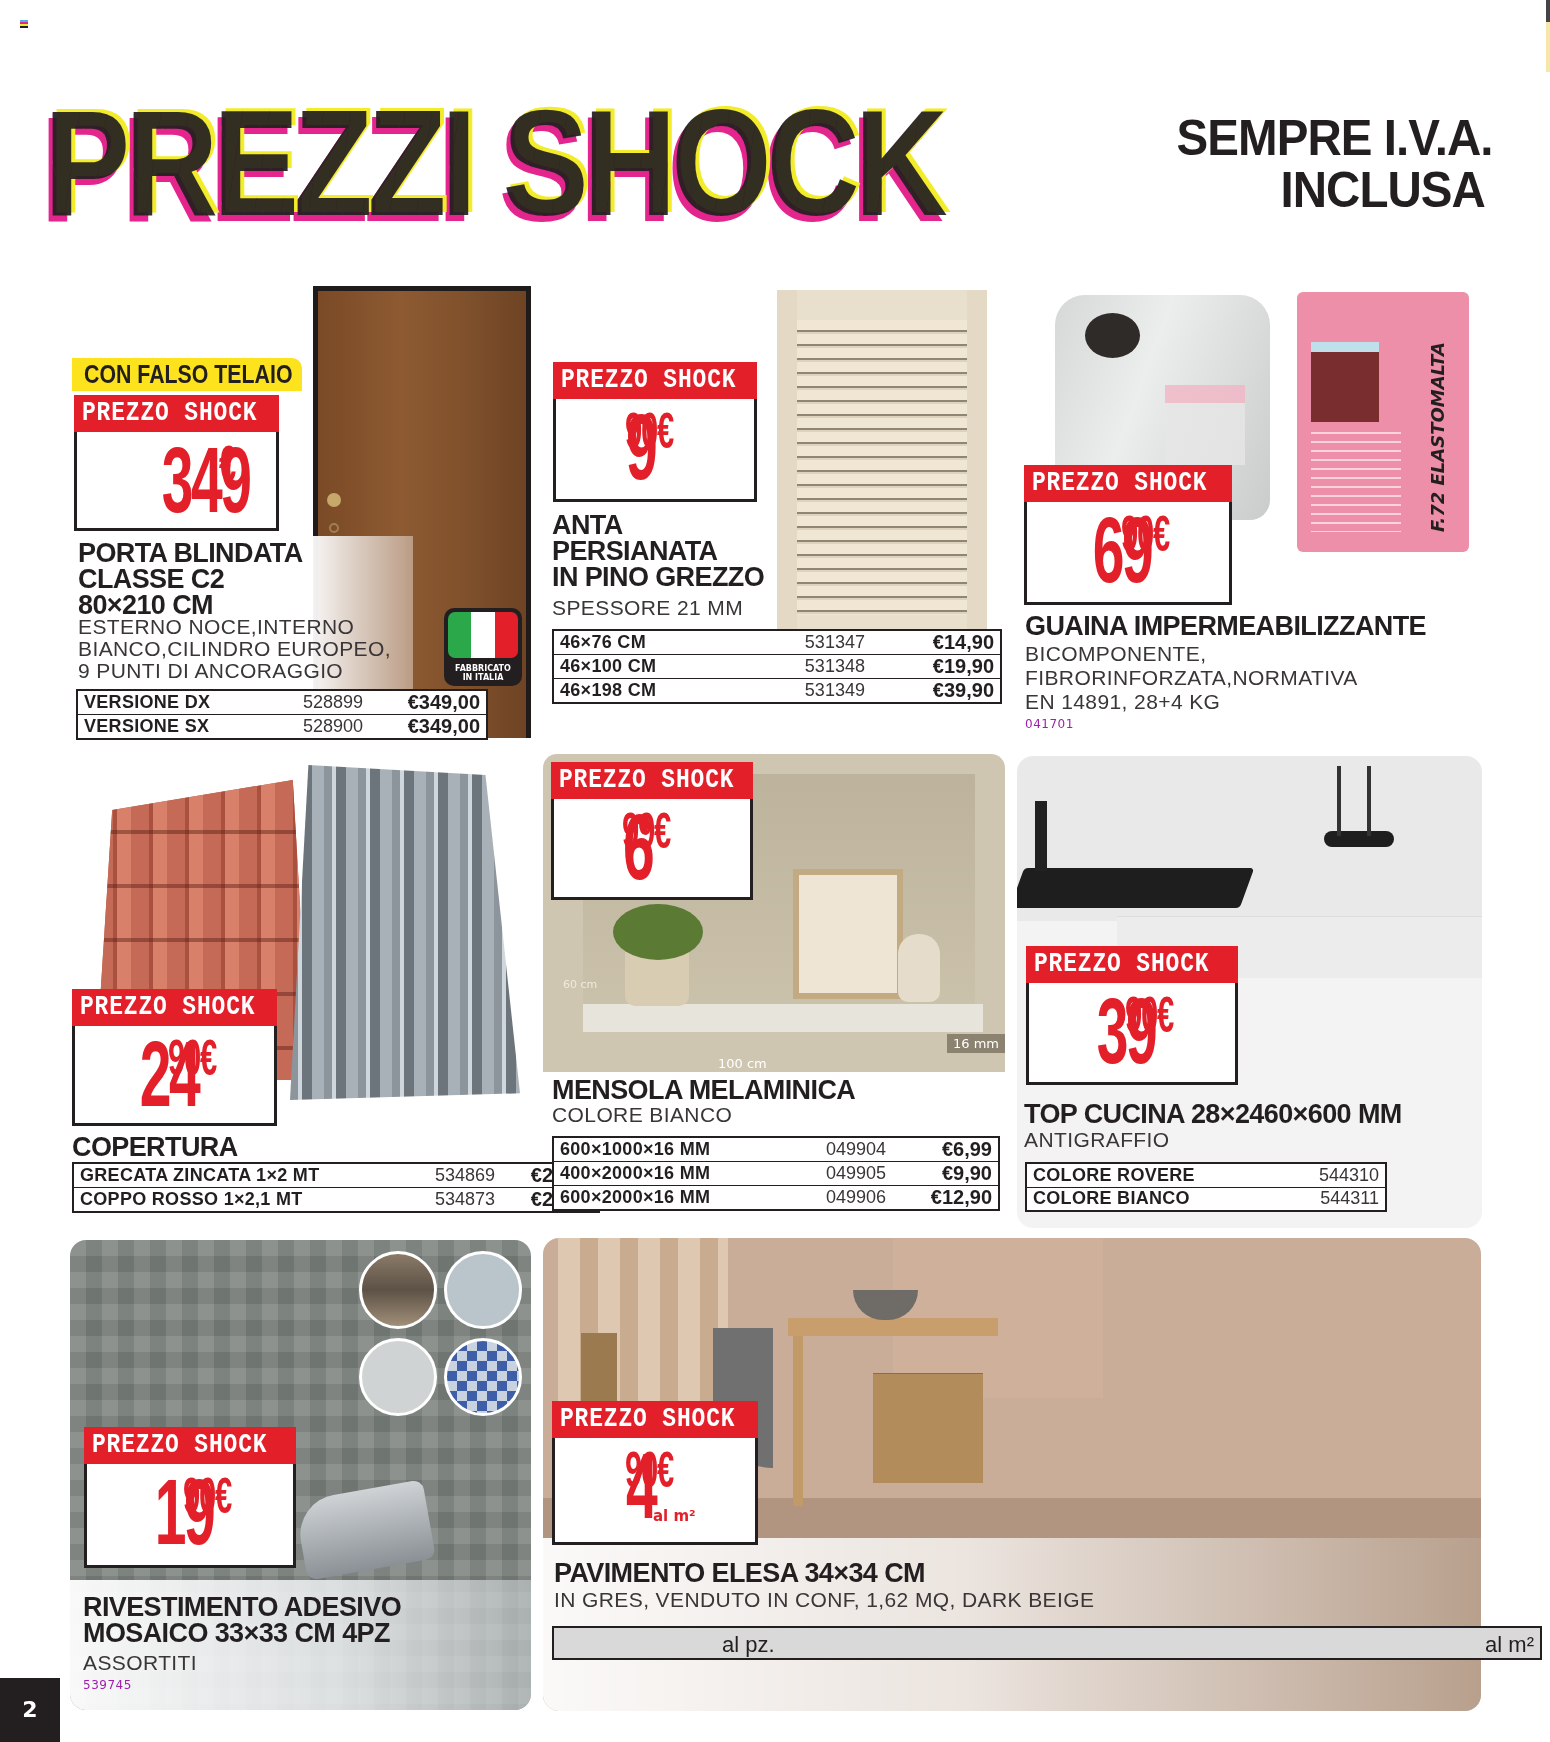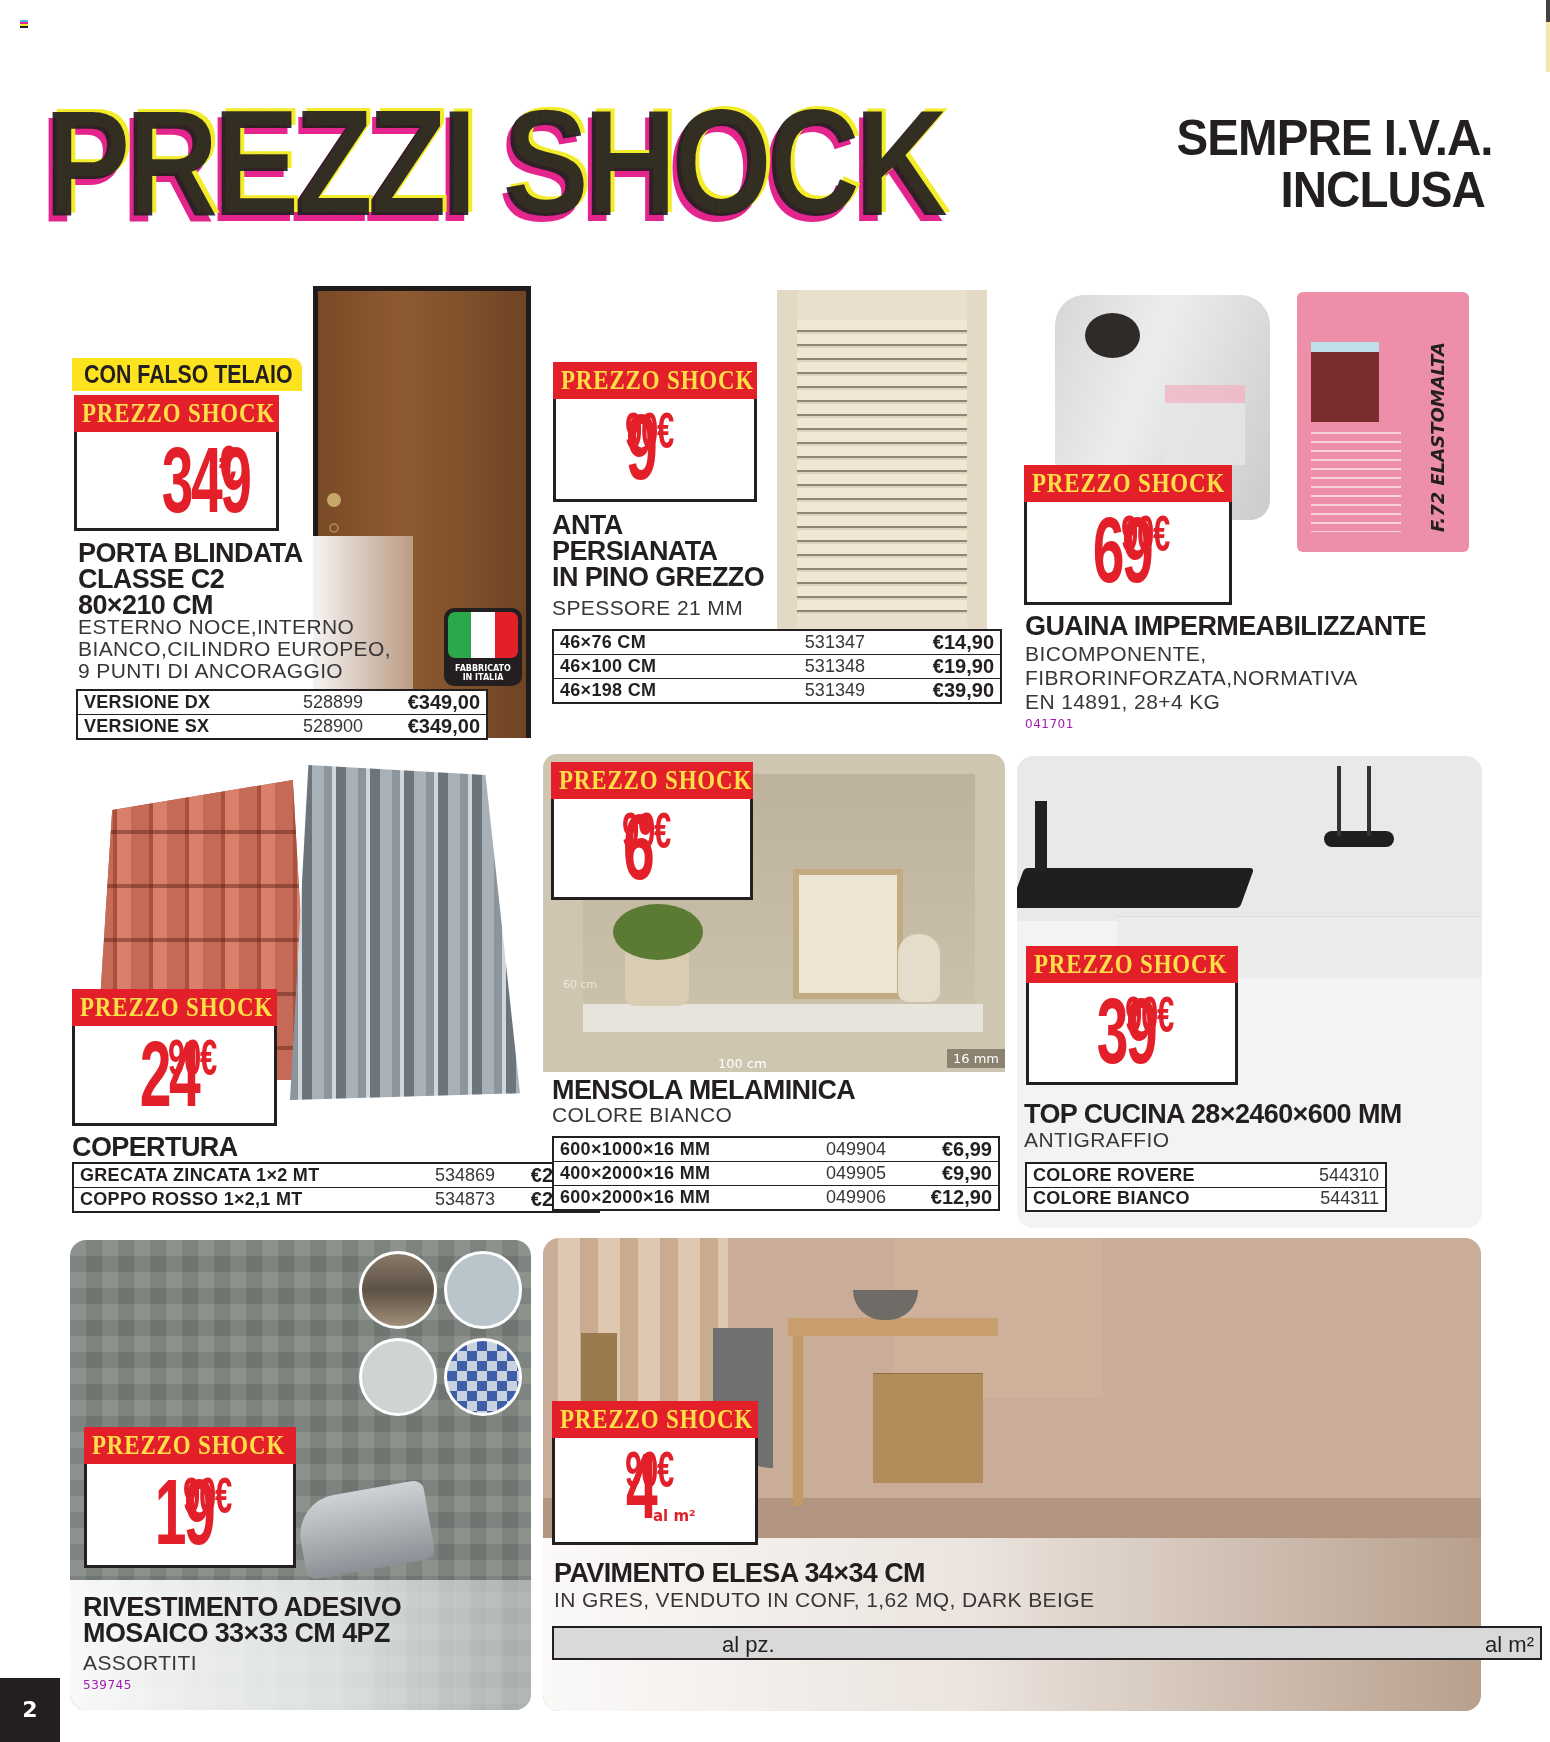--- a/index.html
+++ b/index.html
@@ -12,21 +12,21 @@
 .hero{left:44px;top:88px;width:900px;height:150px}
 .hero-text{position:absolute;left:0;top:0;font-family:"Liberation Sans",sans-serif;font-weight:900;font-size:150px;line-height:150px;letter-spacing:-6px;transform:scaleX(.86);transform-origin:left top;white-space:nowrap}
 .hero-text.mag{color:#e3258d;left:-4px;top:6px}
 .hero-text.yel{color:#f2ec2b;left:4px;top:-3px}
 .hero-text.blk{color:#231f20;background-image:repeating-linear-gradient(73deg,transparent 0 9px,rgba(242,236,43,.55) 9px 10px,transparent 10px 22px),repeating-linear-gradient(100deg,transparent 0 14px,rgba(227,37,141,.45) 14px 15px,transparent 15px 31px);-webkit-background-clip:text;background-clip:text}
 .hero-text.blk span{color:rgba(35,31,32,.93)}
 .iva{right:58px;top:112px;text-align:right;font-family:"Liberation Sans",sans-serif;font-weight:700;font-size:50px;line-height:52px;letter-spacing:-1px;transform:scaleX(.95);transform-origin:right top}
 .iva div:nth-child(2){padding-right:8px}
 
 .pbox{position:absolute;background:#fff;border:3px solid #231f20}
-.pbox .tag{position:absolute;left:-3px;top:-3px;right:-3px;height:37px;background:#e3202a;color:#fde047;font-family:Liberation Serif, serif;font-weight:700;font-size:27px;line-height:37px;padding-left:8px;letter-spacing:1px;transform-origin:left;white-space:nowrap}
+.pbox .tag{position:absolute;left:-3px;top:-3px;right:-3px;height:37px;background:#e3202a;color:#ffffff;font-family:Liberation Mono, monospace;font-weight:700;font-size:27px;line-height:37px;padding-left:8px;letter-spacing:1px;transform-origin:left;white-space:nowrap}
 .pbox .tag span{display:inline-block;transform:scaleX(.85);transform-origin:left}
 .pbox .price{position:absolute;left:0;right:0;top:38px;bottom:0;display:flex;justify-content:center;align-items:flex-start;color:#e3202a;font-family:"Liberation Sans",sans-serif;font-weight:700}
 .pbox .price .int{font-size:92px;line-height:88px;transform:scaleX(.62);transform-origin:right top;letter-spacing:-4px;margin-right:-30px}
 .pbox .price .dec{font-size:50px;line-height:56px;transform:scaleX(.62);transform-origin:left top;letter-spacing:-2px}
 .pbox .unit{position:absolute;color:#e3202a;font-weight:700;font-size:15px}
 .falso{position:absolute;left:72px;top:358px;width:230px;height:33px;background:#fde21e;border-radius:0 10px 0 0;font-family:"Liberation Sans",sans-serif;font-weight:700;font-size:26px;line-height:33px;padding-left:12px;white-space:nowrap}
 .falso span{display:inline-block;transform:scaleX(.82);transform-origin:left}
 
 .ttl{position:absolute;font-family:"Liberation Sans",sans-serif;font-weight:700;font-size:27px;line-height:26px;letter-spacing:-.6px;white-space:nowrap}
 .ttl span{display:block}
@@ -222,21 +222,21 @@
 <section>
   <div class="panel" style="left:543px;top:754px;width:462px;height:318px;background:#cfc6b2;border-radius:14px 14px 0 0;">
     <div style="position:absolute;left:40px;top:20px;right:30px;bottom:60px;background:linear-gradient(180deg,#bdb39c,#cbc2ac);"></div>
     <div style="position:absolute;left:40px;top:250px;width:400px;height:28px;background:#e7e4dc;"></div>
     <div style="position:absolute;left:82px;top:198px;width:64px;height:54px;background:#d8cdb3;border-radius:0 0 10px 10px;"></div>
     <div style="position:absolute;left:70px;top:150px;width:90px;height:56px;background:#5b7a33;border-radius:50%;"></div>
     <div style="position:absolute;left:250px;top:115px;width:110px;height:130px;border:6px solid #c2aa82;background:#eee5d4;"></div>
     <div style="position:absolute;left:355px;top:180px;width:42px;height:68px;background:#e5dccb;border-radius:20px 20px 10px 10px;"></div>
     <div style="position:absolute;left:175px;top:302px;font-size:13px;color:#fff;">100 cm</div>
     <div style="position:absolute;left:20px;top:224px;font-size:11px;color:#efe9dc;">60 cm</div>
-    <div style="position:absolute;right:0;top:280px;padding:2px 6px;background:#8b8370;font-size:13px;color:#fff;margin-top:15px;">16 mm</div>
+    <div style="position:absolute;right:0;top:280px;padding:2px 6px;background:#8b8370;font-size:13px;color:#fff;">16 mm</div>
   </div>
   <div class="pbox" style="left:551px;top:762px;width:202px;height:138px;">
     <div class="tag"><span>PREZZO SHOCK</span></div>
     <div class="price">
       <span class="int">6</span>
       <span class="dec">99€</span>
     </div>
   </div>
   <div class="ttl" style="left:552px;top:1077px;">
       <span>MENSOLA MELAMINICA</span>

